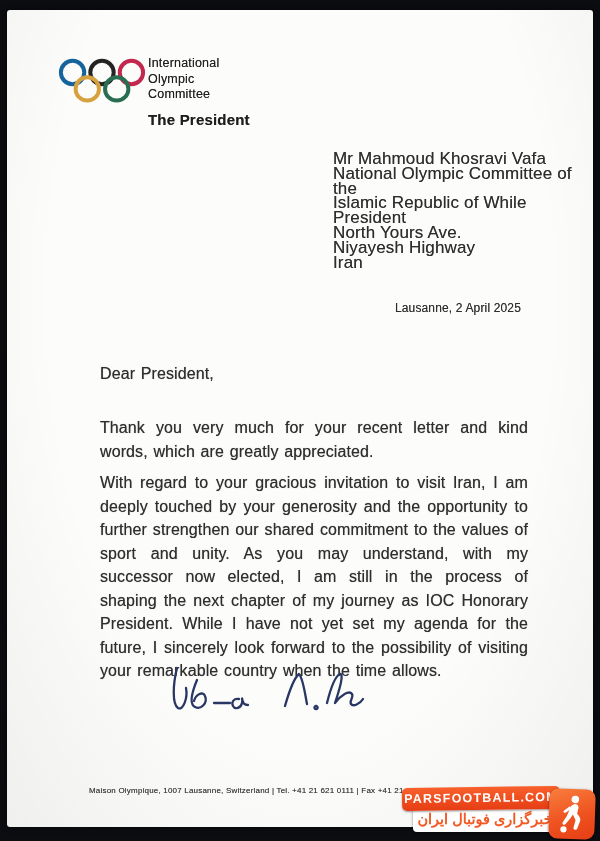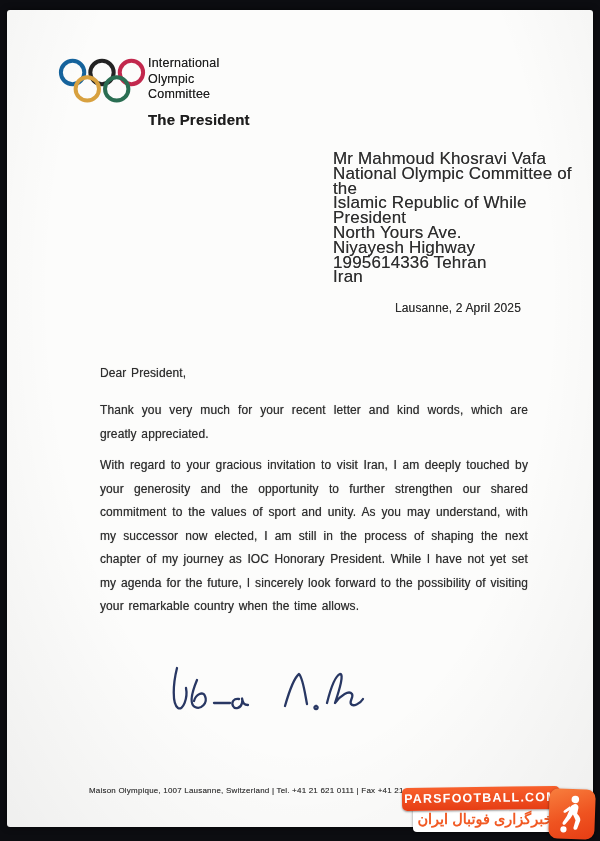--- a/index.html
+++ b/index.html
@@ -40,25 +40,25 @@
     letter-spacing:.15px;text-shadow:0 0 .6px rgba(60,60,60,.7);
   }
   .dateline{
     position:absolute;right:72px;top:291px;
     font-size:12px;color:#2d2d2d;letter-spacing:.15px;
     text-shadow:0 0 .6px rgba(60,60,60,.7);
   }
   
   .bodytext{
     position:absolute;left:93px;width:428px;
-    font-size:12px;line-height:23.5px;color:#2e2e2e;
+    font-size:16px;line-height:23.5px;color:#2e2e2e;
     letter-spacing:.1px;word-spacing:1.2px;margin:0;
     text-shadow:0 0 .7px rgba(70,70,70,.75);
   }
-  .just{text-align:justify;}
+  .just{text-align:justify;margin-top:17px;}
   .salutation{top:352px;}
   .p1{top:389px;}
   .p2{top:444px;}
   .p3{top:590px;}
   .closing{top:644px;}
   
   .signature{position:absolute;left:152px;top:652px;width:212px;height:62px;}
   
   .footerline{
     position:absolute;left:82px;top:776px;width:460px;
@@ -113,21 +113,20 @@
     </div>
     <div class="role">The President</div>
 
     <div class="recipient">
       <div>Mr Mahmoud Khosravi Vafa</div>
       <div>National Olympic Committee of the</div>
       <div>Islamic Republic of While</div>
       <div>President</div>
       <div>North Yours Ave.</div>
       <div>Niyayesh Highway</div>
-      <div>1995614336 Tehran</div>
       <div>Iran</div>
     </div>
 
     <div class="dateline">Lausanne, 2 April 2025</div>
 
     <p class="bodytext salutation">Dear President,</p>
     <p class="bodytext just p1">Thank you very much for your recent letter and kind words, which are greatly appreciated.</p>
     <p class="bodytext just p2">With regard to your gracious invitation to visit Iran, I am deeply touched by your generosity and the opportunity to further strengthen our shared commitment to the values of sport and unity. As you may understand, with my successor now elected, I am still in the process of shaping the next chapter of my journey as IOC Honorary President. While I have not yet set my agenda for the future, I sincerely look forward to the possibility of visiting your remarkable country when the time allows.</p>
 
     <svg class="signature" viewBox="0 0 212 62" fill="none">

